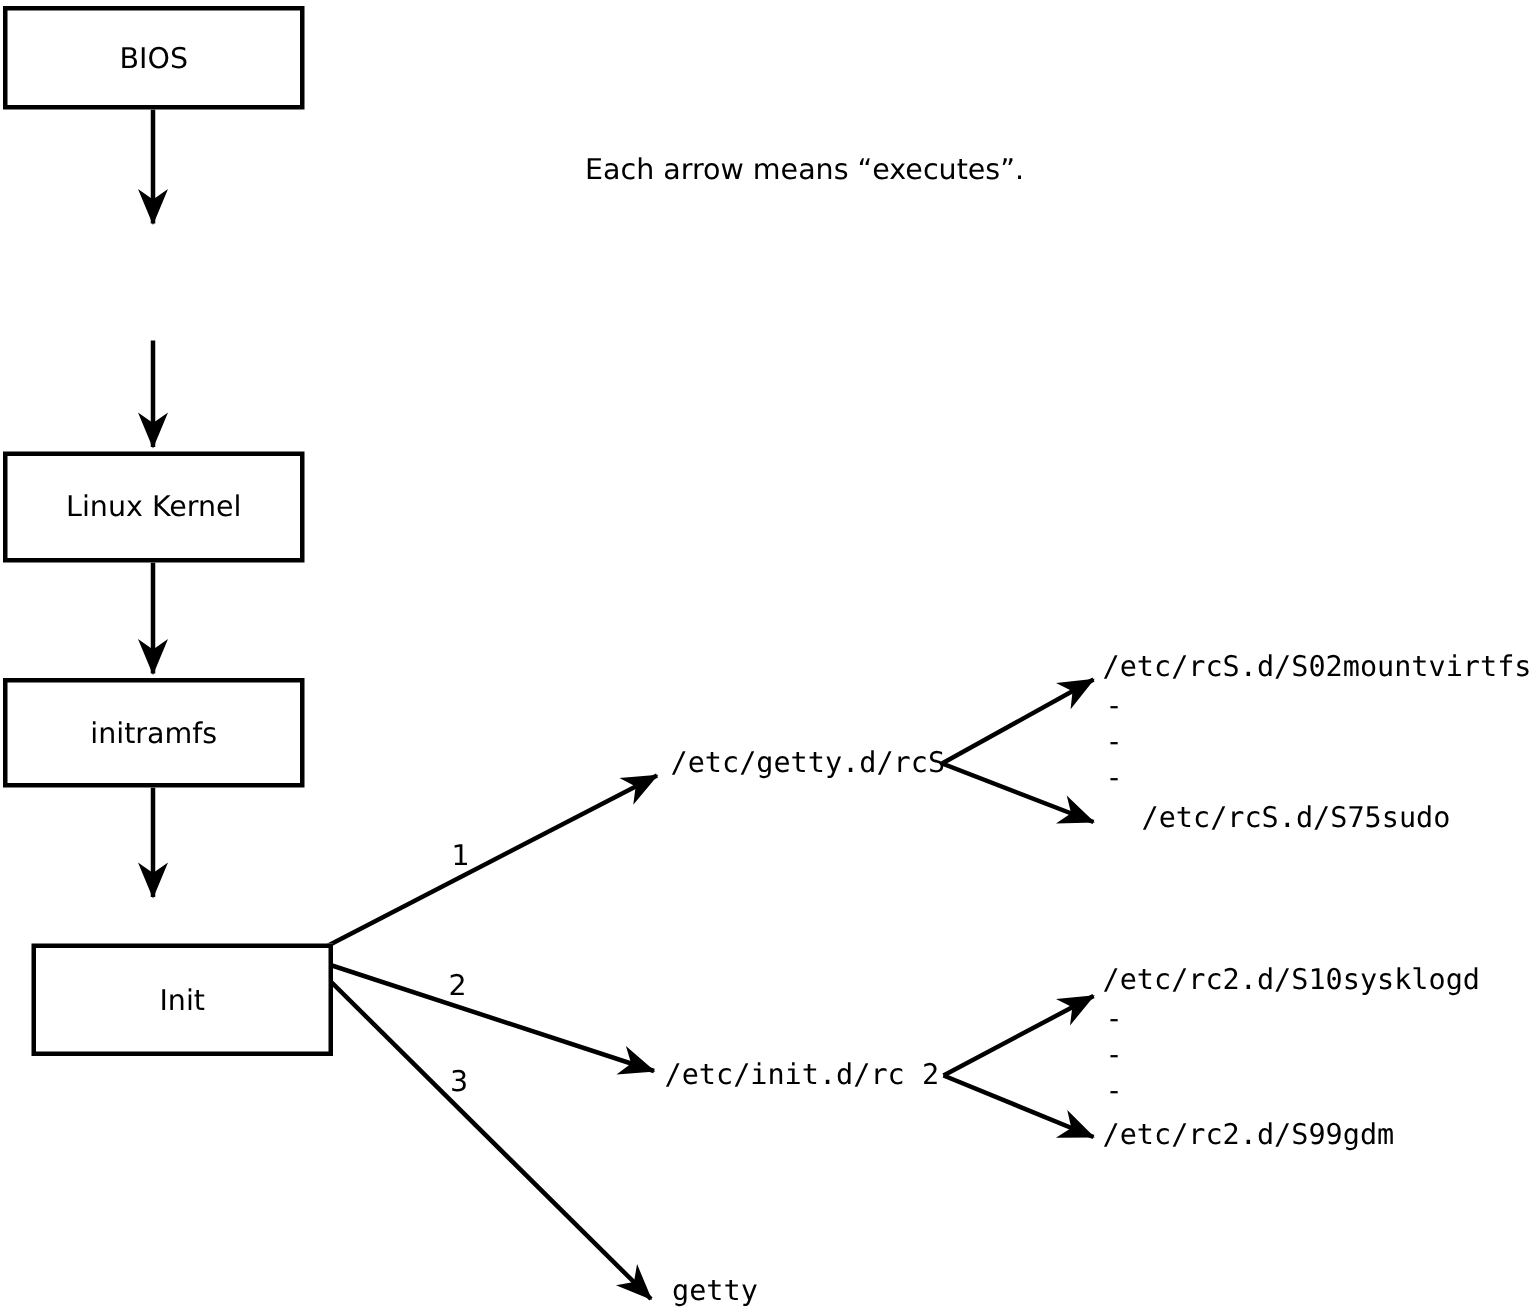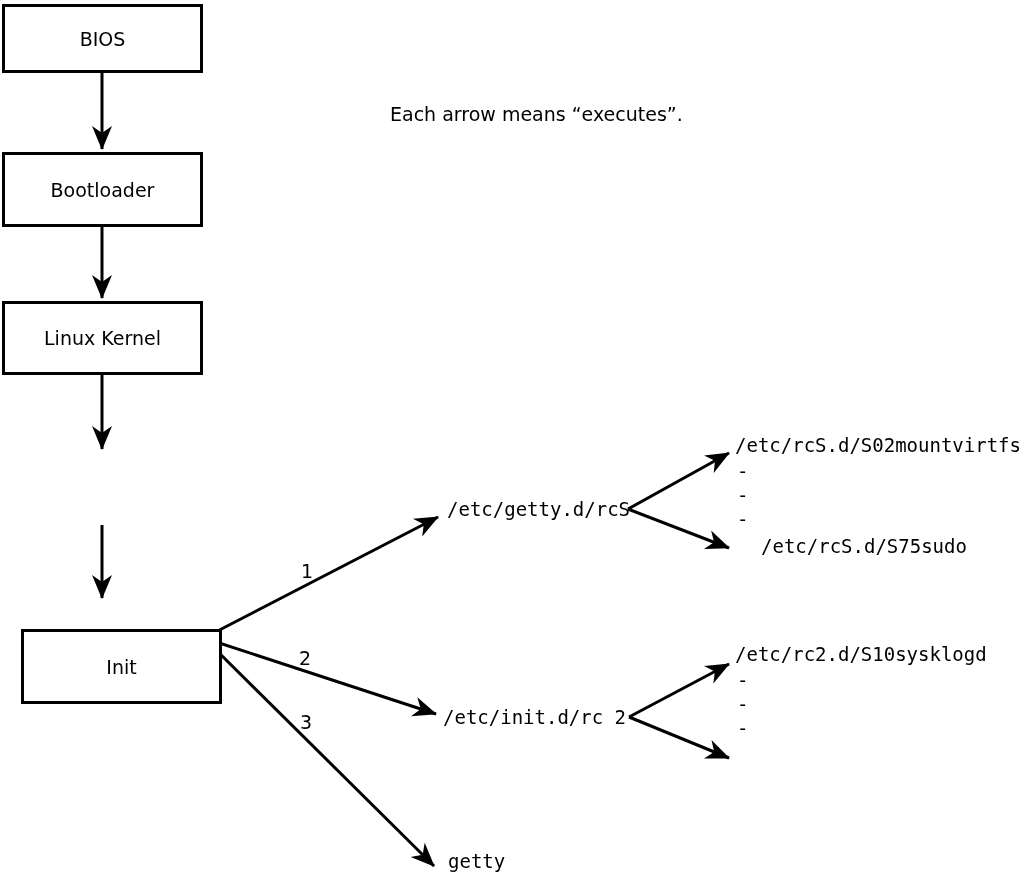--- a/index.html
+++ b/index.html
@@ -73,25 +73,25 @@
     <line x1="628" y1="509" x2="729" y2="453" stroke="#000000" stroke-width="3" marker-end="url(#ah)"></line>
     <line x1="628" y1="509" x2="729" y2="548" stroke="#000000" stroke-width="3" marker-end="url(#ah)"></line>
 
     <line x1="629" y1="717" x2="729" y2="664" stroke="#000000" stroke-width="3" marker-end="url(#ah)"></line>
     <line x1="629" y1="717" x2="729" y2="758" stroke="#000000" stroke-width="3" marker-end="url(#ah)"></line>
   </svg>
 
   <div class="box" style="top:4px;  height:63px;">
     <span>BIOS</span>
   </div>
-  <div class="box" style="top:152px; height:69px;">
-    <span>Bootloader</span>
-  </div>
   <div class="box" style="top:301px; height:68px;">
     <span>Linux Kernel</span>
+  </div>
+  <div class="box" style="top:452px; height:67px;">
+    <span>initramfs</span>
   </div>
   <div class="box" style="top:629px; height:69px;margin-left:19px;">
     <span>Init</span>
   </div>
 
   <div class="lbl sans" style="left:358px; top:114px;margin-left:32px;">Each arrow means “executes”.</div>
 
   <div class="lbl sans" style="left:301px; top:571px;">1</div>
   <div class="lbl sans" style="left:299px; top:658px;">2</div>
   <div class="lbl sans" style="left:300px; top:722px;">3</div>
@@ -103,14 +103,15 @@
   <div class="lbl mono" style="left:735px; top:445px;">/etc/rcS.d/S02mountvirtfs</div>
   <div class="lbl mono" style="left:737px; top:471px;">-</div>
   <div class="lbl mono" style="left:737px; top:495px;">-</div>
   <div class="lbl mono" style="left:737px; top:519px;">-</div>
   <div class="lbl mono" style="left:735px; top:546px;margin-left:26px;">/etc/rcS.d/S75sudo</div>
 
   <div class="lbl mono" style="left:735px; top:654px;">/etc/rc2.d/S10sysklogd</div>
   <div class="lbl mono" style="left:737px; top:680px;">-</div>
   <div class="lbl mono" style="left:737px; top:704px;">-</div>
   <div class="lbl mono" style="left:737px; top:728px;">-</div>
+  <div class="lbl mono" style="left:735px; top:757px;">/etc/rc2.d/S99gdm</div>
 
 </div>
 
 </body></html>

